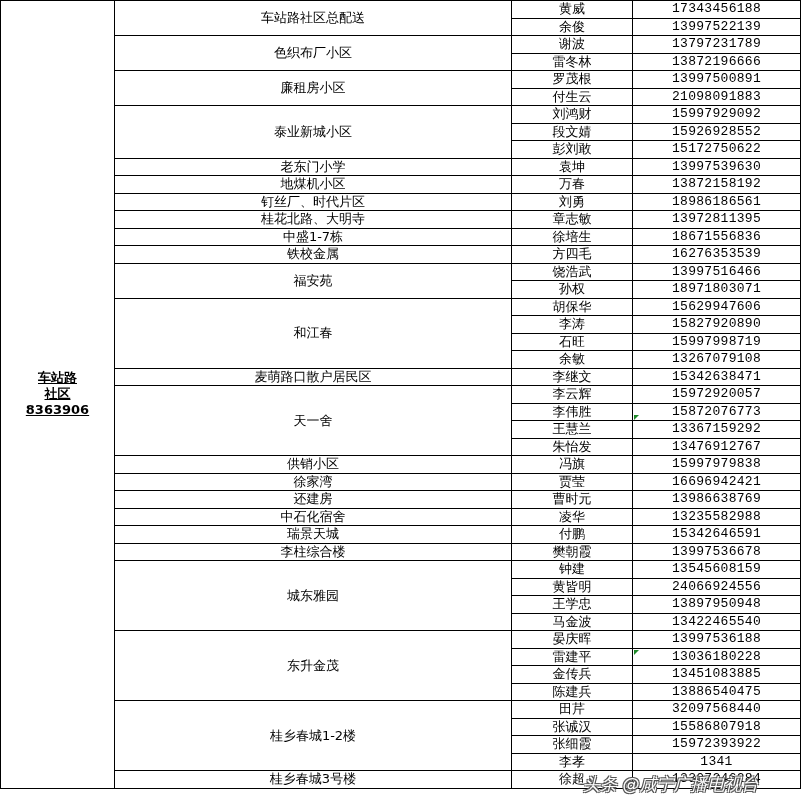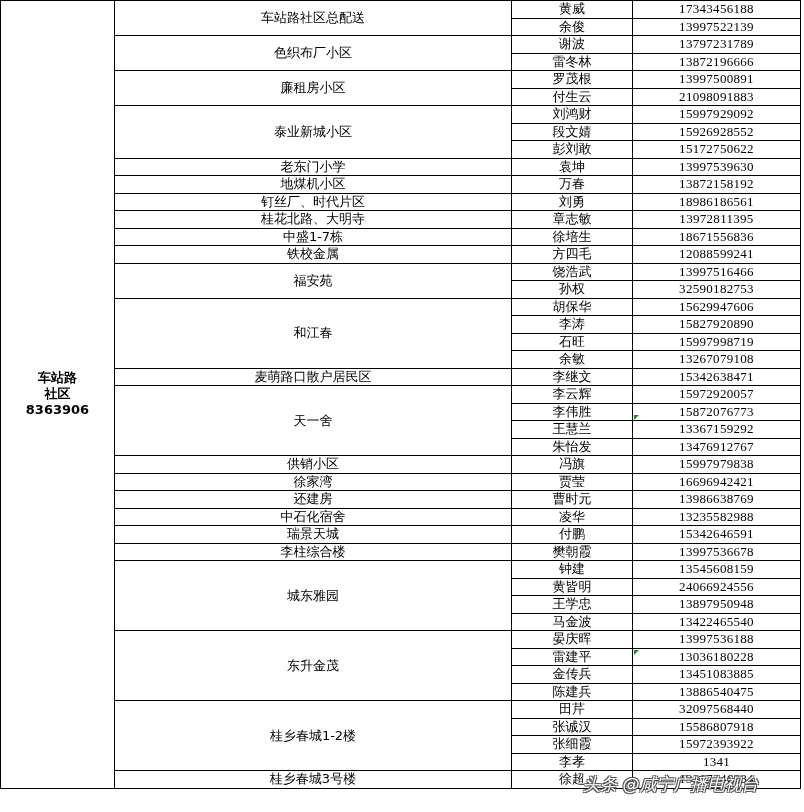--- a/index.html
+++ b/index.html
@@ -1,22 +1,22 @@
 <!DOCTYPE html>
 <html><head>
 <meta charset="utf-8">
 <style>
   html, body { margin: 0; padding: 0; background: #ffffff; }
   body { width: 804px; height: 812px; overflow: hidden; position: relative;
          font-family: "DejaVu Sans", "Liberation Sans", sans-serif; color: #000; }
   table.sheet { border-collapse: collapse; position: absolute; left: 0; top: 0; table-layout: fixed; }
   table.sheet td { border: 1.5px solid #000; padding: 0; height: 16.5px; line-height: 16px;
                    font-size: 13px; text-align: center; vertical-align: middle; overflow: hidden; white-space: nowrap; }
-  td.area { font-weight: bold; font-size: 14px; line-height: 17px; white-space: normal; }
-  td.phone { font-family: Liberation Serif, serif; font-size: 12.5px; letter-spacing: 0.3px; }
+  td.area { font-weight: bold; font-size: 14px; line-height: 17px; white-space: normal; text-decoration: underline; }
+  td.phone { font-family: Liberation Mono, monospace; font-size: 12.5px; letter-spacing: 0.3px; }
   .col-area { width: 114px; } .col-comm { width: 397px; } .col-name { width: 121px; } .col-phone { width: 168px; }
   .note-mark { position: absolute; width: 0; height: 0; border-top: 5px solid #1f8a2a; border-right: 5px solid transparent; }
   .watermark { position: absolute; left: 583px; top: 773px; font-size: 17px; color: #fff;
                text-shadow: -1px -1px 0 #555, 1px -1px 0 #555, -1px 1px 0 #555, 1px 1px 0 #555;
                font-style: italic; white-space: nowrap; text-align: center; }
 </style>
 </head>
 <body>
 
 <table class="sheet">
@@ -93,30 +93,30 @@
         <td class="phone">13972811395</td>
       </tr>
       <tr>
         <td rowspan="1">中盛1-7栋</td>
         <td>徐培生</td>
         <td class="phone">18671556836</td>
       </tr>
       <tr>
         <td rowspan="1">铁校金属</td>
         <td>方四毛</td>
-        <td class="phone">12088599241</td>
+        <td class="phone">16276353539</td>
       </tr>
       <tr>
         <td rowspan="2">福安苑</td>
         <td>饶浩武</td>
         <td class="phone">13997516466</td>
       </tr>
       <tr>
         <td>孙权</td>
-        <td class="phone">32590182753</td>
+        <td class="phone">18971803071</td>
       </tr>
       <tr>
         <td rowspan="4">和江春</td>
         <td>胡保华</td>
         <td class="phone">15629947606</td>
       </tr>
       <tr>
         <td>李涛</td>
         <td class="phone">15827920890</td>
       </tr>

